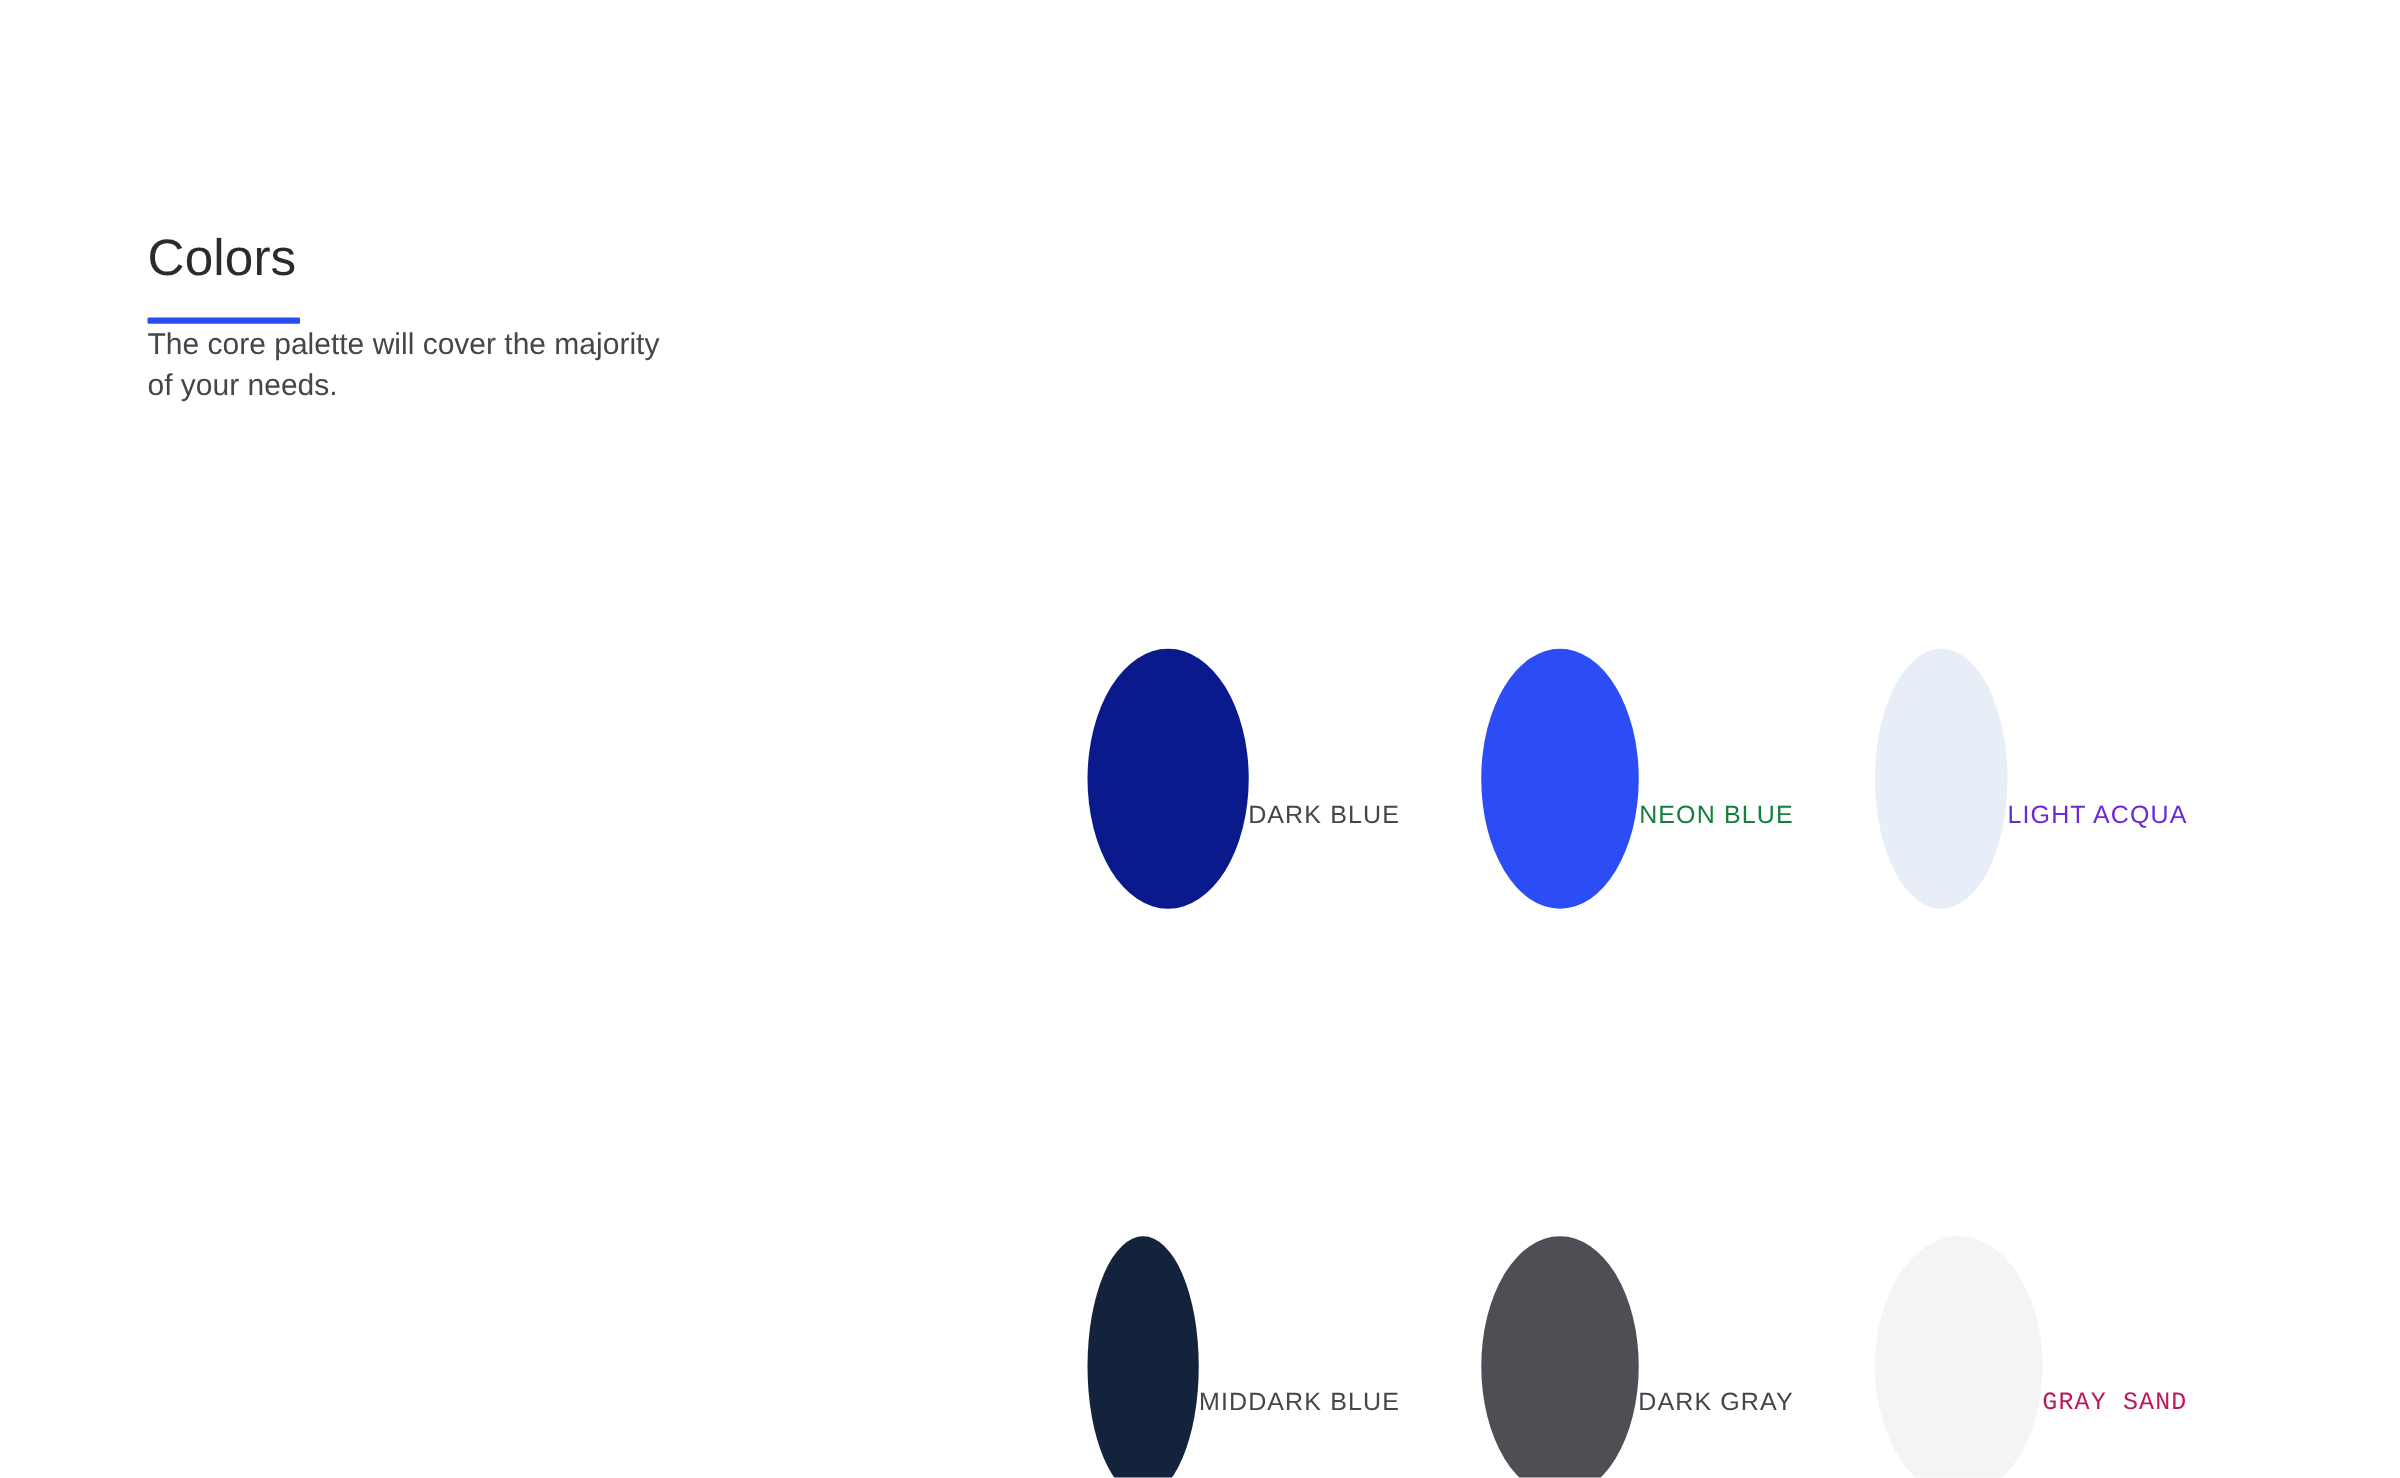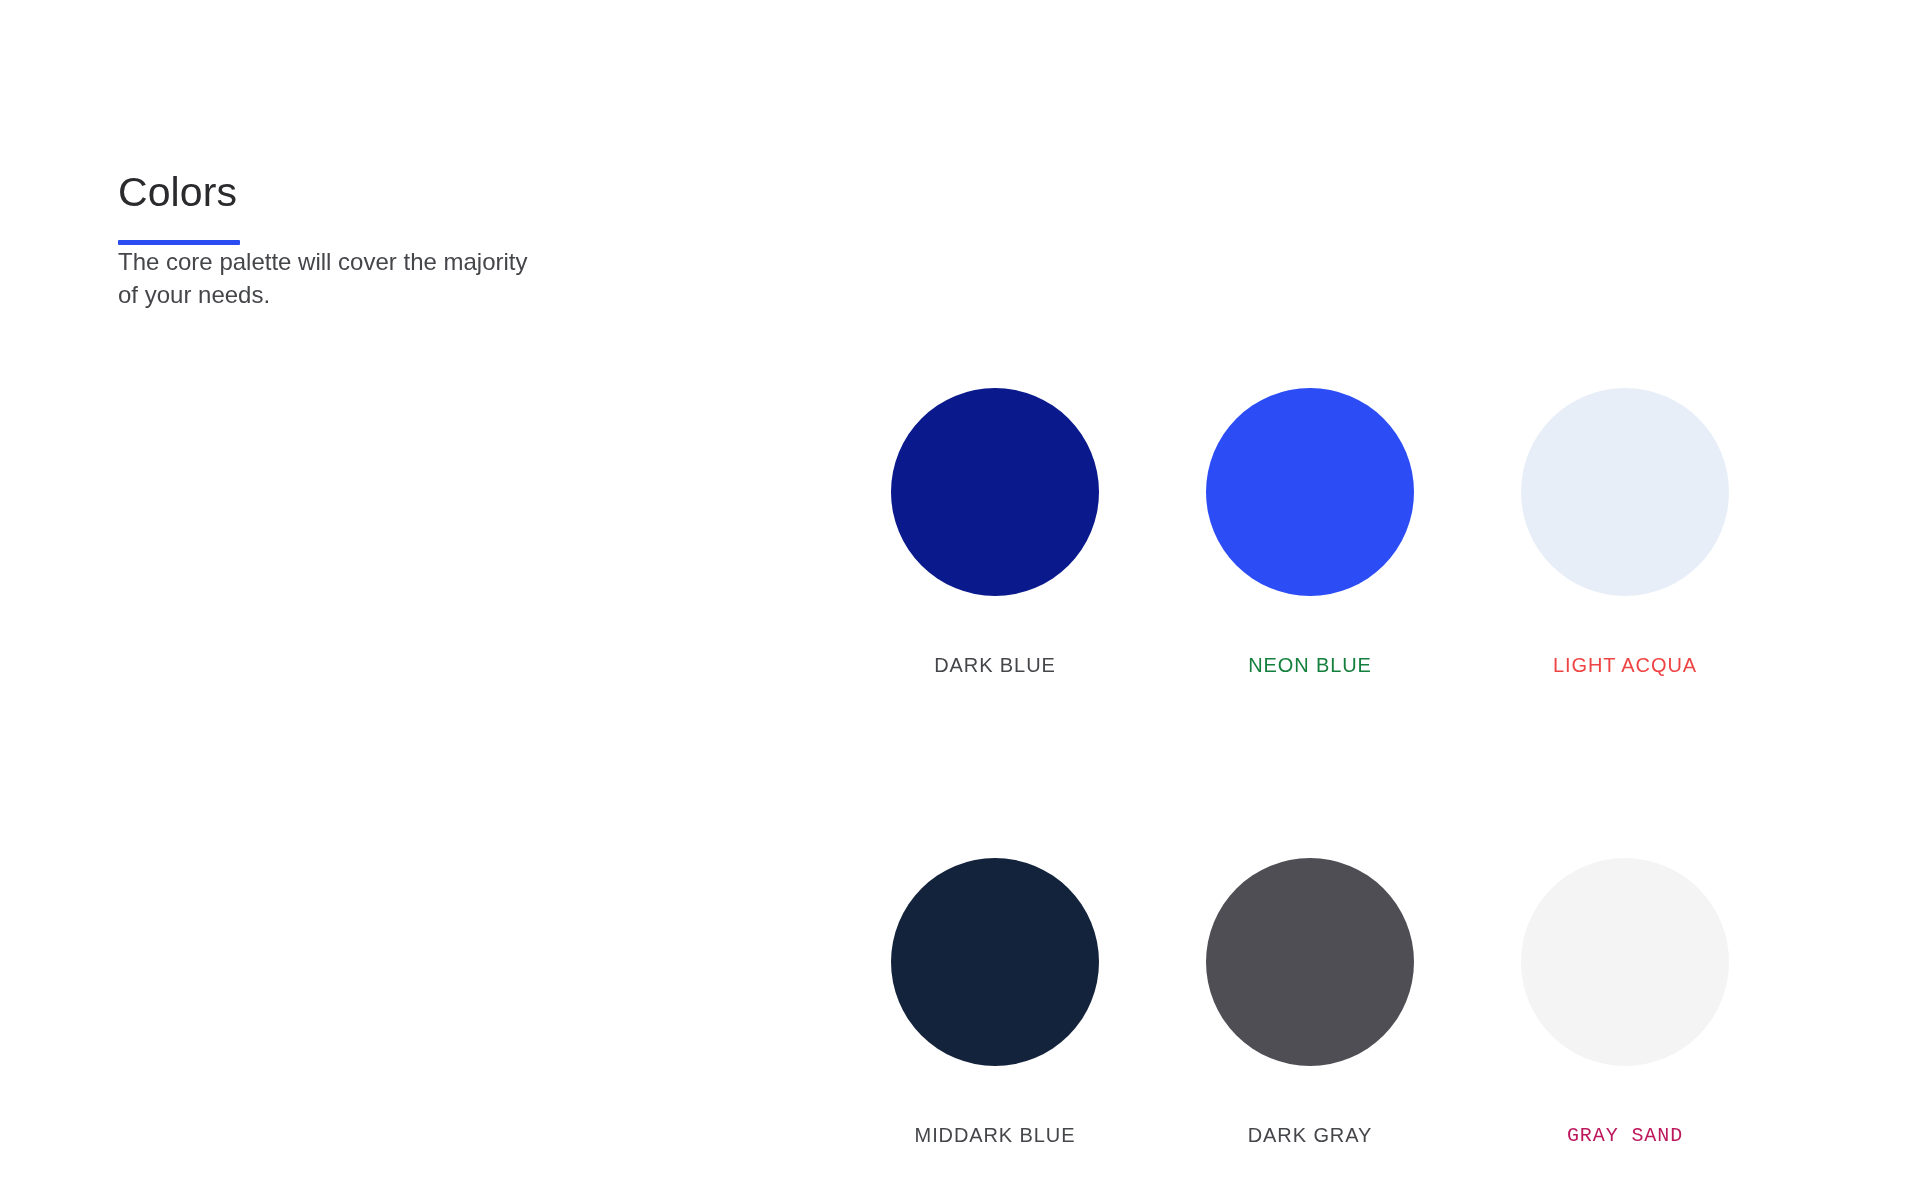--- a/index.html
+++ b/index.html
@@ -19,21 +19,21 @@
   .slide {
     position: absolute;
     inset: 0;
     background: #ffffff;
   }
 
   
   .left-col {
     position: absolute;
     left: 118px;
-    top: 170px;
+    top: 184px;
     width: 440px;
   }
 
   .page-title {
     font-size: 41px;
     line-height: 1.1;
     font-weight: 400;
     color: #2b2b2e;
     letter-spacing: 0.1px;
     margin: 0;
@@ -69,21 +69,21 @@
     left: 870px;
     top: 388px;
     display: grid;
     grid-template-columns: repeat(3, 315px);
     grid-template-rows: repeat(2, 470px);
   }
 
   .swatch {
     width: 250px;
     display: flex;
-    flex-direction: column;
+    flex-direction: row;
     align-items: center;
   }
 
   .swatch-dot {
     width: 208px;
     height: 208px;
     border-radius: 50%;
   }
 
   .swatch-label {
@@ -118,21 +118,21 @@
       <div class="swatch-label" style="color: rgb(69, 70, 74);">DARK BLUE</div>
     </div>
 
     <div class="swatch">
       <div class="swatch-dot" style="background: rgb(44, 77, 245);"></div>
       <div class="swatch-label" style="color: #15803d;">NEON BLUE</div>
     </div>
 
     <div class="swatch">
       <div class="swatch-dot" style="background: rgb(232, 238, 248);"></div>
-      <div class="swatch-label" style="color: #ef4444;">LIGHT ACQUA</div>
+      <div class="swatch-label" style="color: #6d28d9;">LIGHT ACQUA</div>
     </div>
 
     <div class="swatch">
       <div class="swatch-dot" style="background: rgb(20, 35, 60);"></div>
       <div class="swatch-label" style="color: rgb(69, 70, 74); text-align: right;">MIDDARK BLUE</div>
     </div>
 
     <div class="swatch">
       <div class="swatch-dot" style="background: rgb(79, 78, 85);"></div>
       <div class="swatch-label" style="color: rgb(69, 70, 74);">DARK GRAY</div>

